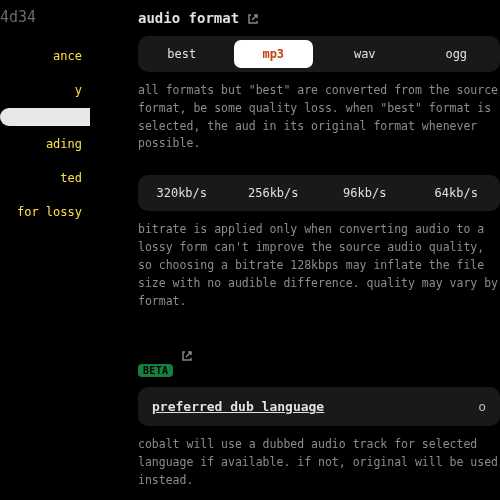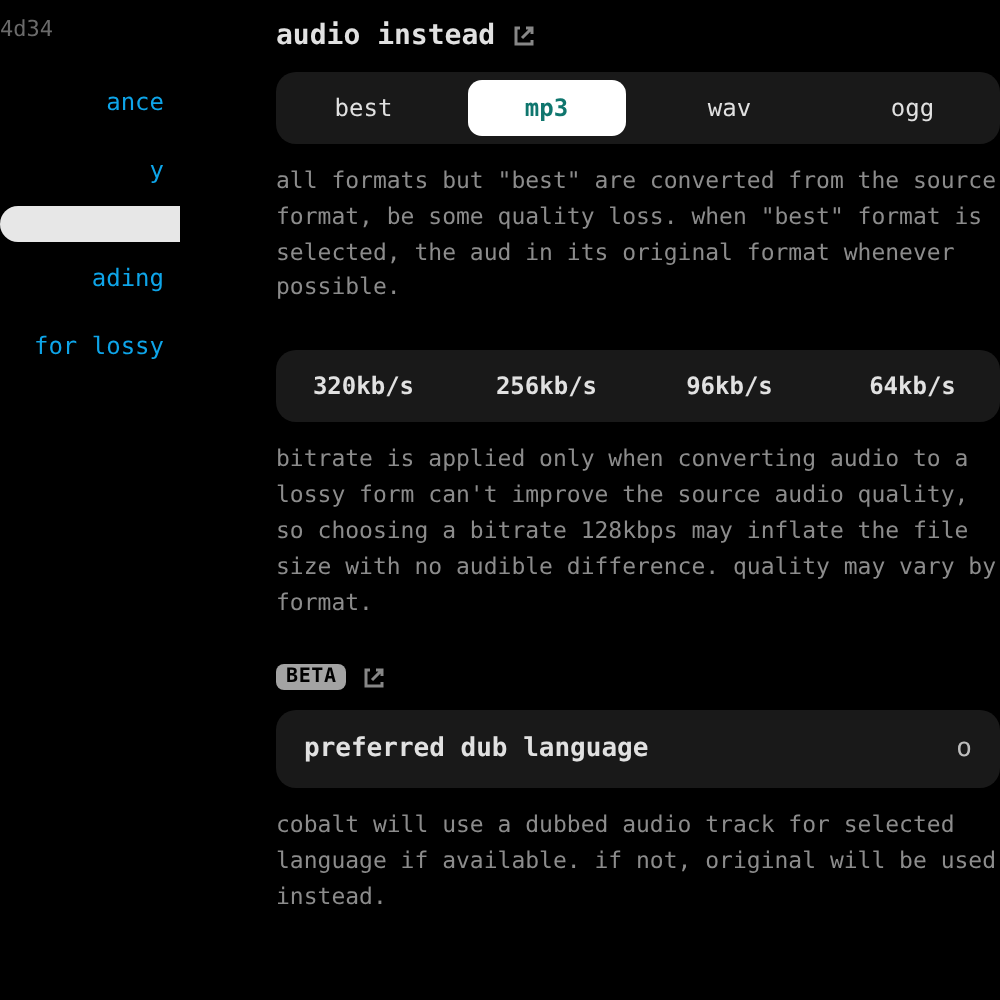--- a/index.html
+++ b/index.html
@@ -13,28 +13,28 @@
     overflow: hidden;
     display: flex;
   }
   .sidebar {
     width: 90px;
     flex-shrink: 0;
     padding-top: 8px;
   }
   .hash {
     color: #6a6a6a;
-    font-size: 11px;
+    font-size: 15px;
     padding: 0 0 14px 0;
   }
   .side-item {
     font-size: 12px;
     padding: 9px 8px 9px 0;
     text-align: right;
-    color: #0ea5e9;
+    color: #fde047;
     border-radius: 10px 0 0 10px;
     margin-bottom: 2px;
     cursor: pointer;
     white-space: nowrap;
   }
   .side-item.active {
     background: #e7e7e7;
     color: #000;
     font-weight: 500;
   }
@@ -50,27 +50,28 @@
     font-weight: 700;
     font-size: 14px;
     margin-bottom: 10px;
   }
   .ext-icon {
     width: 12px; height: 12px;
     opacity: 0.6;
   }
   .ext-icon svg { stroke: #e1e1e1; }
   .beta-badge {
-    background: #a3a3a3;
+    background: #15803d;
     color: #000;
     font-size: 10px;
     font-weight: 700;
     padding: 1px 5px;
     border-radius: 4px;
     letter-spacing: 0.3px;
+    margin-top: 32px;
   }
   .seg {
     display: flex;
     background: #191919;
     border-radius: 10px;
     padding: 4px;
     gap: 12px;
     margin-bottom: 10px;
   }
   .seg-item {
@@ -78,65 +79,67 @@
     text-align: center;
     padding: 7px 6px;
     font-size: 12px;
     border-radius: 7px;
     cursor: pointer;
     color: #e1e1e1;
     white-space: nowrap;
   }
   .seg-item.selected {
     background: #fff;
-    color: #0f766e;
+    color: #c2410c;
     font-weight: 700;
   }
-  .seg.small .seg-item { font-size: 12px; padding: 7px 2px; font-weight: bold; }
+  .seg.small .seg-item { font-size: 12px; padding: 7px 2px; }
   .desc {
     color: #8c8c8c;
     font-size: 11.5px;
     line-height: 1.55;
   }
   .row {
     background: #191919;
     border-radius: 10px;
     padding: 12px 14px;
     display: flex;
     justify-content: space-between;
     align-items: center;
     margin-bottom: 10px;
     cursor: pointer;
   }
   .row-label {
     font-weight: 700;
     font-size: 13px;
+    text-decoration: underline;
   }
   .row-value {
     color: #bdbdbd;
     font-size: 13px;
   }
 </style>
 </head>
 <body>
 
 <div class="sidebar">
   <div class="hash">4d34</div>
   <div class="side-item">ance</div>
   <div class="side-item">y</div>
   <div class="side-item active"></div>
   <div class="side-item">ading</div>
+  <div class="side-item">ted</div>
   <div class="side-item">for lossy</div>
 </div>
 
 <div class="main">
 
   <div class="section">
     <div class="section-title">
-      <span>audio instead</span>
+      <span>audio format</span>
       <span class="ext-icon"><svg viewBox="0 0 12 12" fill="none" stroke-width="1.5">
             <path d="M4 2H2v8h8V8M7 2h3v3M10 2L5 7"></path>
           </svg></span>
     </div>
     <div class="seg">
       <div class="seg-item">best</div>
       <div class="seg-item selected">mp3</div>
       <div class="seg-item">wav</div>
       <div class="seg-item">ogg</div>
     </div>

